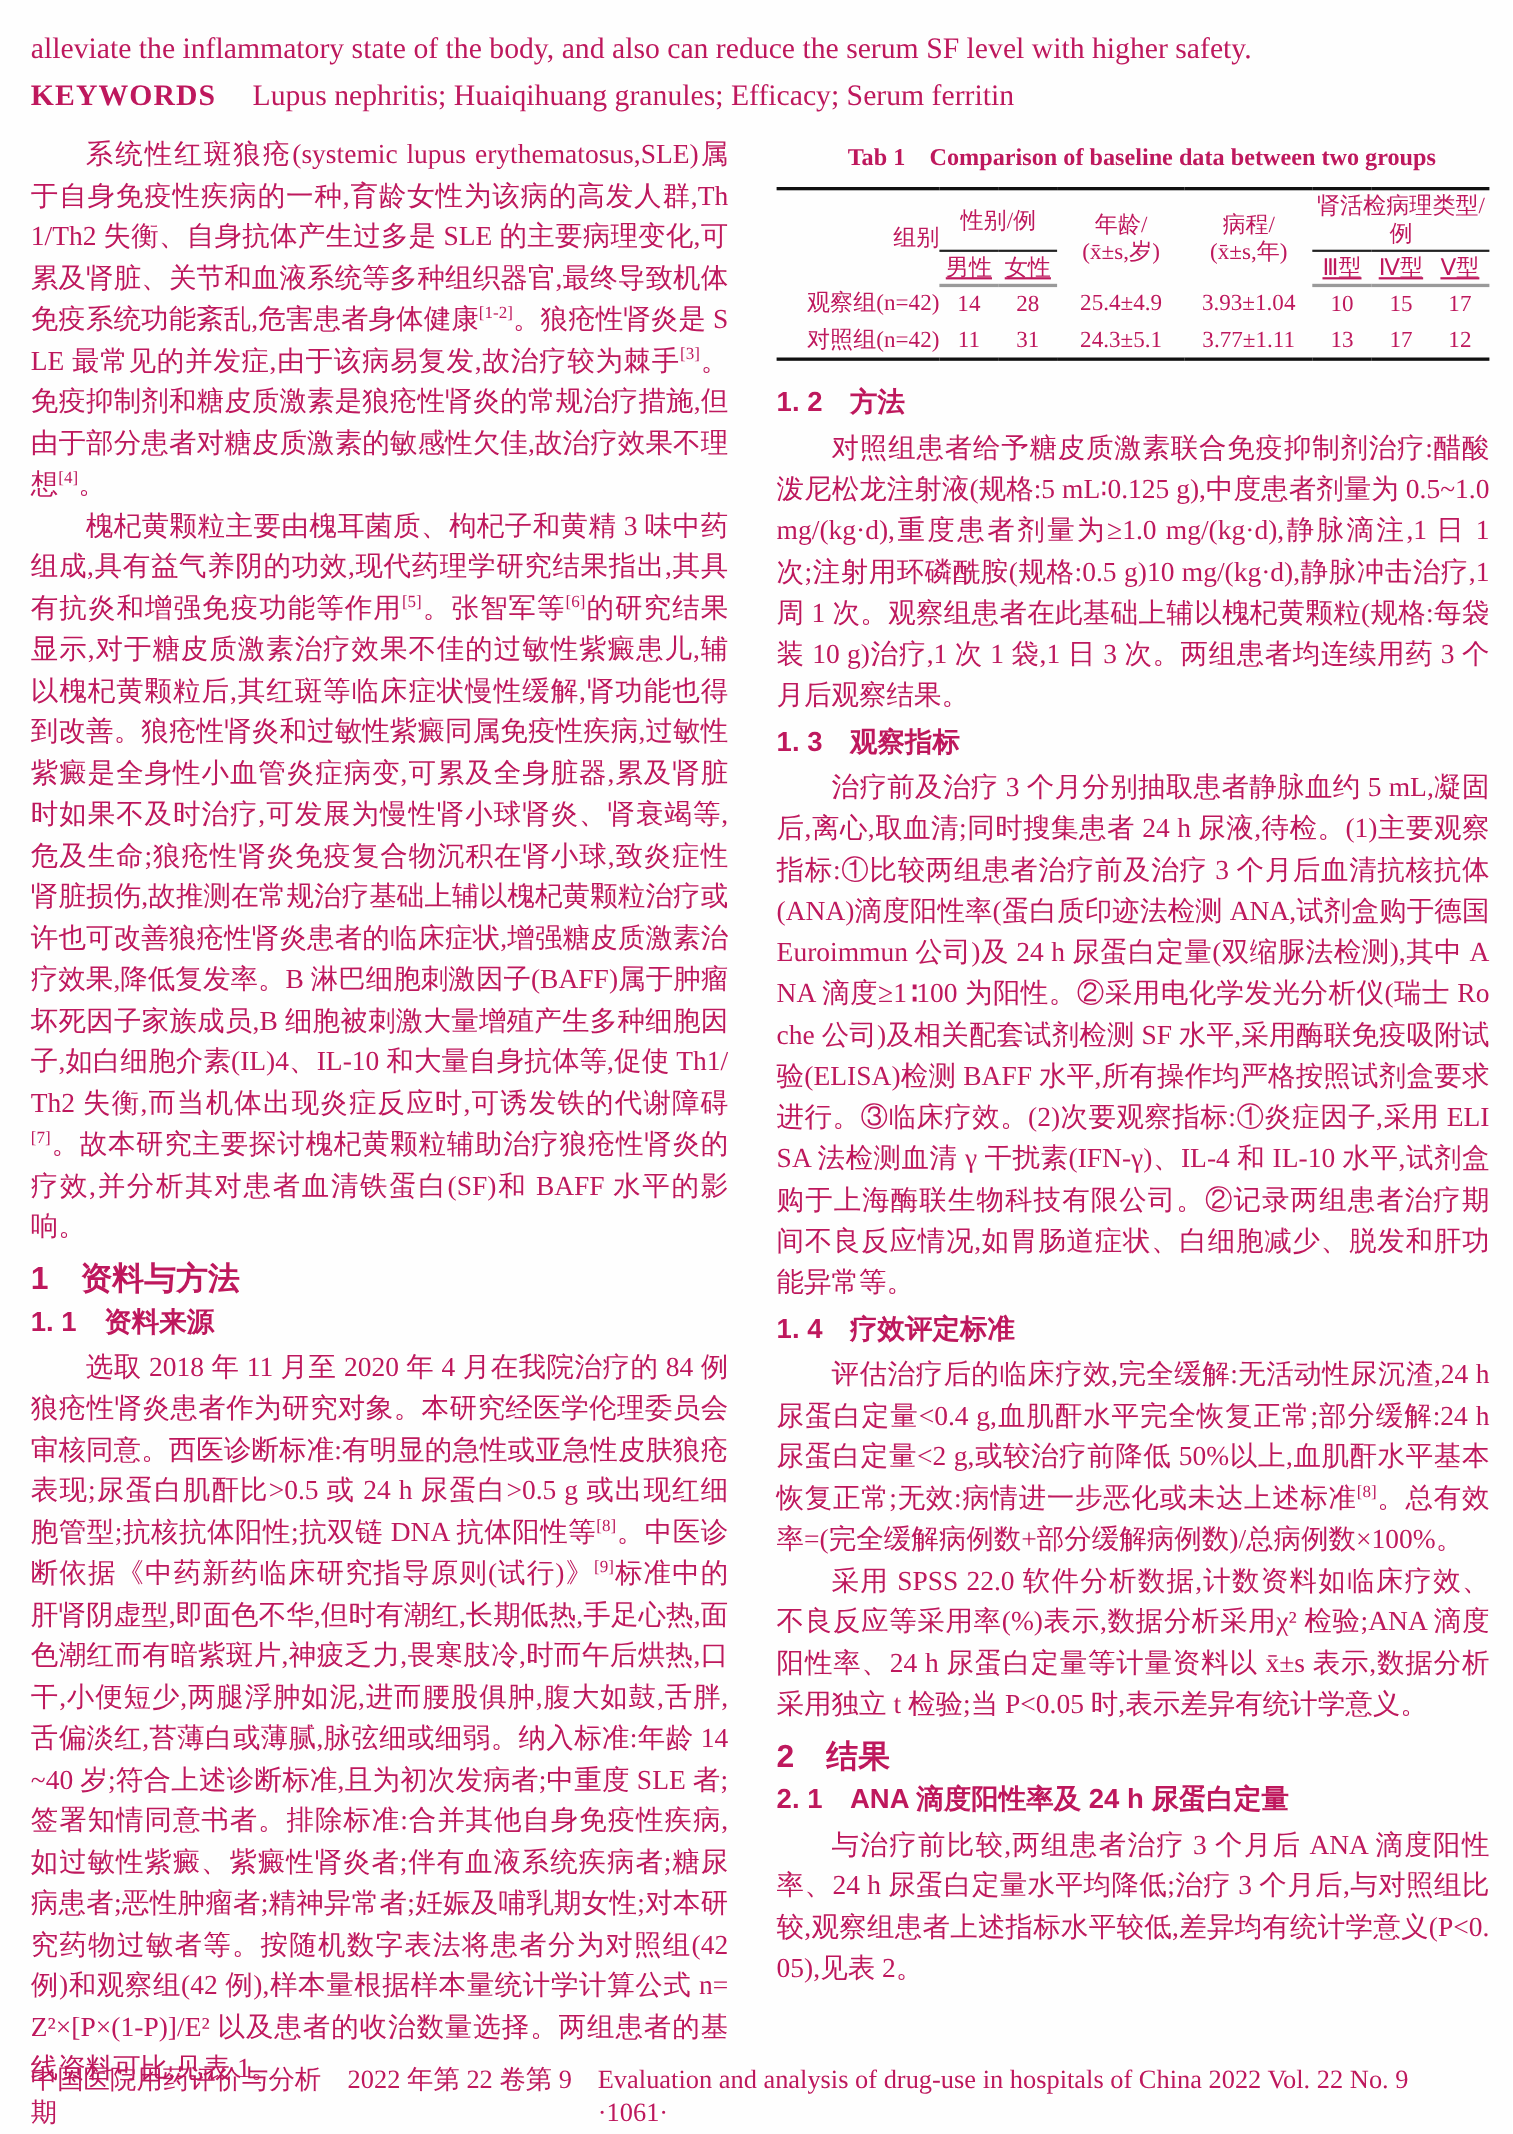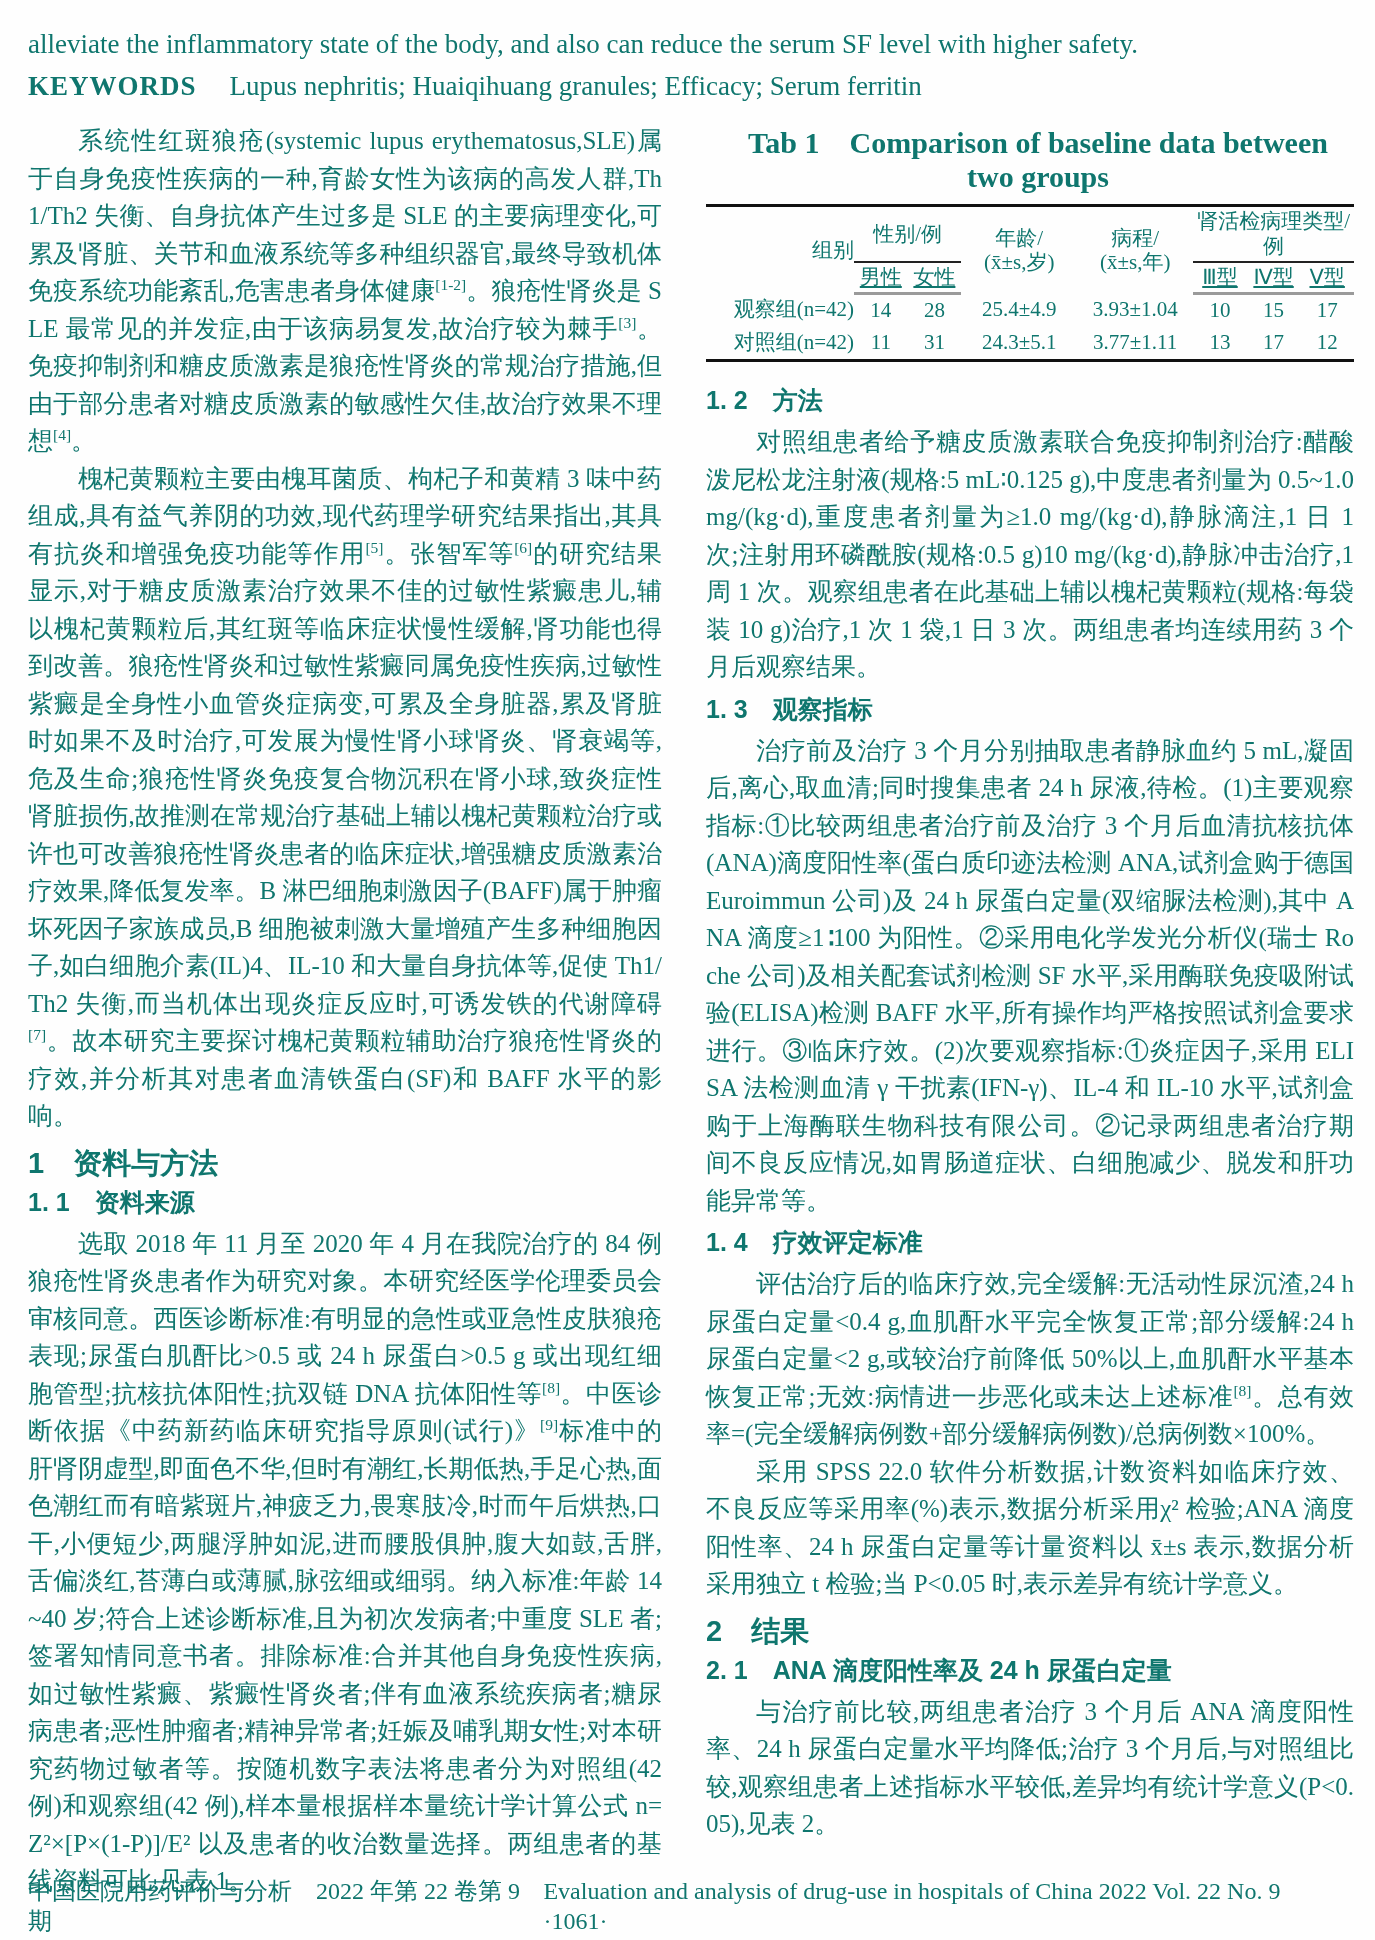--- a/index.html
+++ b/index.html
@@ -2,21 +2,21 @@
 <html><head>
 <meta charset="utf-8">
 <style>
   * { margin: 0; padding: 0; box-sizing: border-box; }
   html, body { background: #ffffff; }
   .page {
     position: relative;
     width: 1375px;
     height: 1940px;
     background: #fefefe;
-    color: #0f766e;
+    color: #be185d;
     font-family: "Liberation Serif", serif;
     overflow: hidden;
   }
   
   .eng-line {
     position: absolute;
     left: 28px; top: 26px; width: 1330px;
     font-size: 27px; line-height: 36px;
     text-align: justify;
   }
@@ -55,21 +55,21 @@
   
   .tbl-caption-cn {
     font-family: "Liberation Sans", sans-serif;
     font-weight: bold;
     font-size: 24px; line-height: 30px;
     text-align: center;
     margin-top: 10px;
   }
   .tbl-caption-en {
     font-weight: bold;
-    font-size: 30px; line-height: 34px;
+    font-size: 22px; line-height: 34px;
     text-align: center;
     margin: 4px 0 10px 16px;
   }
   table.tbl {
     width: 100%;
     border-collapse: collapse;
     table-layout: fixed;
     font-size: 21px;
     border-top: 3px solid #111;
     border-bottom: 3px solid #111;

